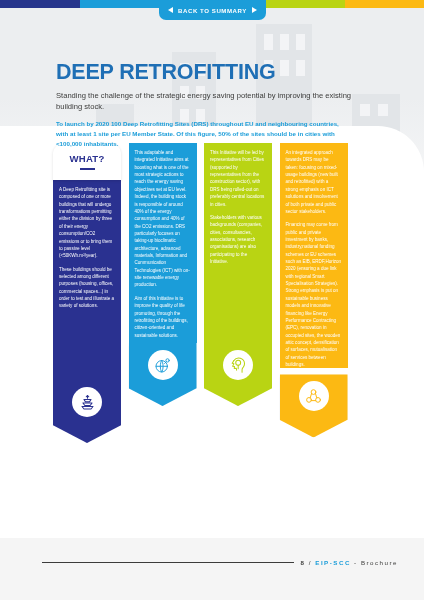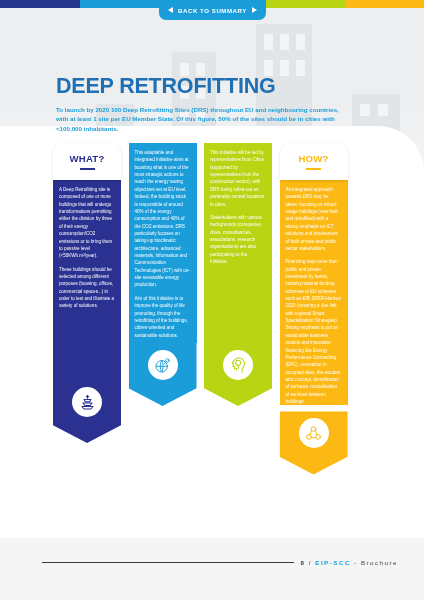--- a/index.html
+++ b/index.html
@@ -78,21 +78,21 @@
     background: #ffffff;
     border-top-right-radius: 120px;
   }
   .bldg { position: absolute; background: #e2e5e8; }
   .win  { position: absolute; background: #f3f4f6; }
 
   
   .title-block {
     position: absolute;
     left: 56px;
-    top: 76px;
+    top: 62px;
     width: 330px;
     z-index: 4;
   }
   .page-title {
     color: #1f6fb5;
     font-size: 21.5px;
     font-weight: bold;
     letter-spacing: -0.2px;
     line-height: 1;
   }
@@ -265,20 +265,21 @@
 </div>
 
 <div class="back-pill" data-name="back-to-summary-button">
   <span class="tri tri-left" data-name="triangle-left-icon"></span>
   <span class="label" data-name="back-to-summary-label">BACK TO SUMMARY</span>
   <span class="tri tri-right" data-name="triangle-right-icon"></span>
 </div>
 
 <div class="title-block" data-name="page-header">
   <div class="page-title" data-name="page-title">DEEP RETROFITTING</div>
+  <div class="page-subtitle" data-name="page-subtitle">Standing the challenge of the strategic energy saving potential by improving the existing building stock.</div>
   <div class="page-lead" data-name="page-lead-text">To launch by 2020 100 Deep Retrofitting Sites (DRS) throughout EU and neighbouring countries, with at least 1 site per EU Member State. Of this figure, 50% of the sites should be in cities with &lt;100,000 inhabitants.</div>
 </div>
 
 <div class="columns" data-name="ribbon-columns">
 
   <div class="col" data-name="column-what">
     <div class="col-head" data-name="column-header-what">
       <span class="col-head-title" data-name="column-title-what" style="color: rgb(42, 49, 144);">WHAT?</span>
       <span class="col-head-rule" data-name="column-rule-what" style="background: rgb(42, 49, 144);"></span>
     </div>
@@ -332,24 +333,20 @@
           <path d="M16.5 20.5v-3.2c0-1.3.6-2.3 1.5-3.3 1-1.2 1.6-2.6 1.6-4.2a7.3 7.3 0 0 0-13.4-4"></path>
           <path d="M6.2 5.8 4 9.3l2.2.6-1.6 3 2.4.5-.4 2.3 2.6-.3.4 2.5"></path>
           <circle cx="11.6" cy="8.6" r="3.1"></circle>
           <path d="M11.6 11.7v4.3"></path>
         </svg>
       </div>
     </div>
   </div>
 
   <div class="col" data-name="column-how">
-    <div class="col-head" data-name="column-header-how">
-      <span class="col-head-title" data-name="column-title-how" style="color: rgb(252, 185, 19);">HOW?</span>
-      <span class="col-head-rule" data-name="column-rule-how" style="background: rgb(252, 185, 19);"></span>
-    </div>
     <div class="col-body" data-name="column-body-how" style="background: rgb(252, 185, 19);">
       <p data-name="column-paragraph">An integrated approach towards DRS may be taken: focusing on mixed-usage buildings (new built and retrofitted) with a strong emphasis on ICT solutions and involvement of both private and public sector stakeholders.</p>
       <p data-name="column-paragraph">Financing may come from public and private investment by banks, industry,national funding schemes or EU schemes such as EIB, ERDF,Horizon 2020 (ensuring a due link with regional Smart Specialisation Strategies). Strong emphasis is put on sustainable business models and innovative financing like Energy Performance Contracting (EPC), renovation in occupied sites, the wooden attic concept, densification of surfaces, mutualisation of services between buildings.</p>
     </div>
     <div class="col-tail" data-name="column-tail-how" style="background: rgb(252, 185, 19);">
       <div class="col-fold" data-name="column-fold-how" style="--fold: #1b3a6b;"></div>
       <div class="icon-circle" data-name="collaboration-gears-icon">
         <svg width="19" height="19" viewBox="0 0 24 24" fill="none" stroke="#fcb913" stroke-width="1.25" stroke-linecap="round" stroke-linejoin="round">
           <circle cx="12" cy="6.4" r="3"></circle>
           <circle cx="6.3" cy="16.3" r="3"></circle>

